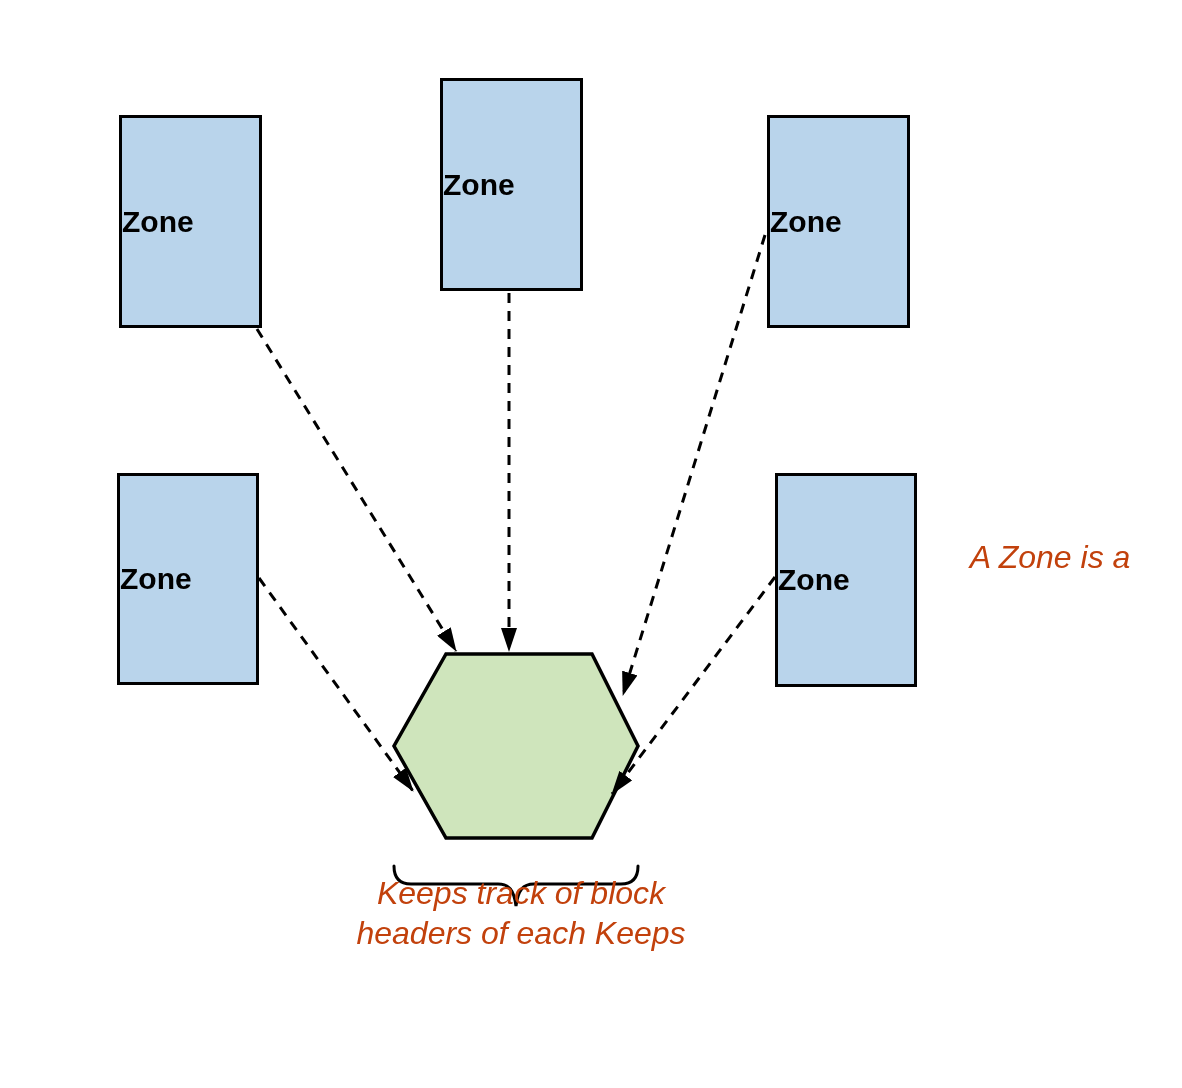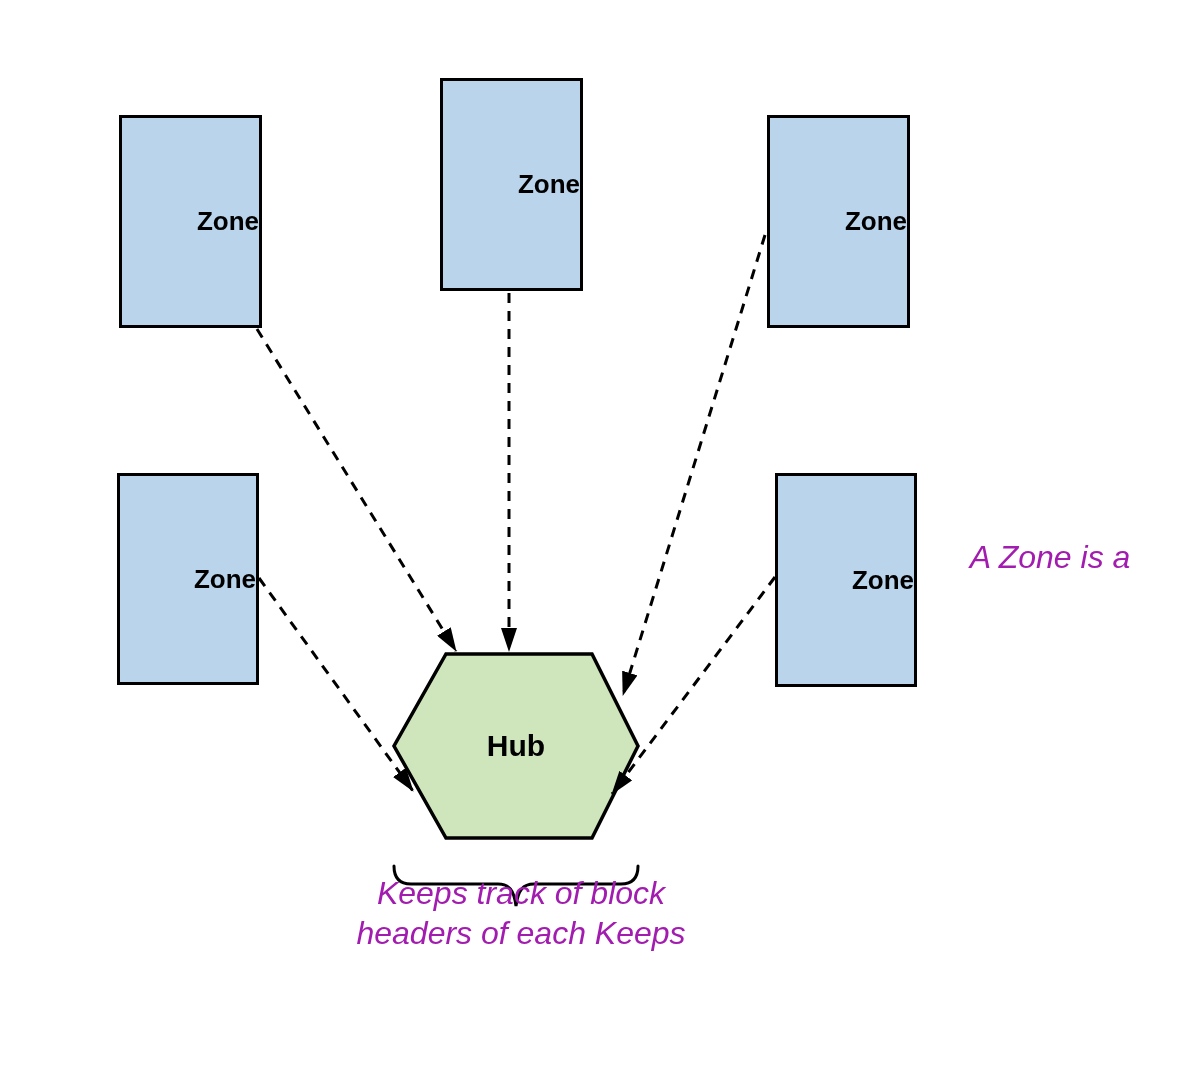--- a/index.html
+++ b/index.html
@@ -37,23 +37,23 @@
     fill: none;
     stroke-linecap: round;
   }
   .zone {
     position: absolute;
     box-sizing: border-box;
     background: var(--zone-fill, #B9D4EB);
     border: 3px solid var(--line-color, #000000);
     display: flex;
     align-items: center;
-    justify-content: flex-end;
+    justify-content: flex-start;
     font-weight: bold;
-    font-size: 26px;
+    font-size: 30px;
     color: #000000;
   }
   #zone-top-left   { left: 119px; top: 115px; width: 143px; height: 213px; }
   #zone-top-center { left: 440px; top:  78px; width: 143px; height: 213px; }
   #zone-top-right  { left: 767px; top: 115px; width: 143px; height: 213px; }
   #zone-mid-left   { left: 117px; top: 473px; width: 142px; height: 212px; }
   #zone-mid-right  { left: 775px; top: 473px; width: 142px; height: 214px; }
   .hub-label {
     position: absolute;
     left: 394px;
@@ -65,21 +65,21 @@
     justify-content: center;
     font-weight: bold;
     font-size: 30px;
     color: #000000;
   }
   .note {
     position: absolute;
     text-align: center;
     font-style: italic;
     font-size: 32px;
-    color: #a21caf;
+    color: #c2410c;
   }
   #side-note {
     left: 938px;
     top: 538px;
     width: 224px;
     line-height: 38px;
   }
   #bottom-note {
     left: 335px;
     top: 873px;
@@ -119,23 +119,20 @@
   <div class="zone" id="zone-top-right">
     <span>Zone</span>
   </div>
   <div class="zone" id="zone-mid-left">
     <span>Zone</span>
   </div>
   <div class="zone" id="zone-mid-right">
     <span>Zone</span>
   </div>
 
-  <div class="hub-label">
-    <span>Hub</span>
-  </div>
 
   <div class="note" id="side-note">
     <div>A Zone is a</div>
   </div>
 
   <div class="note" id="bottom-note">
     <div>Keeps track of block</div>
     <div>headers of each Keeps</div>
   </div>
 

